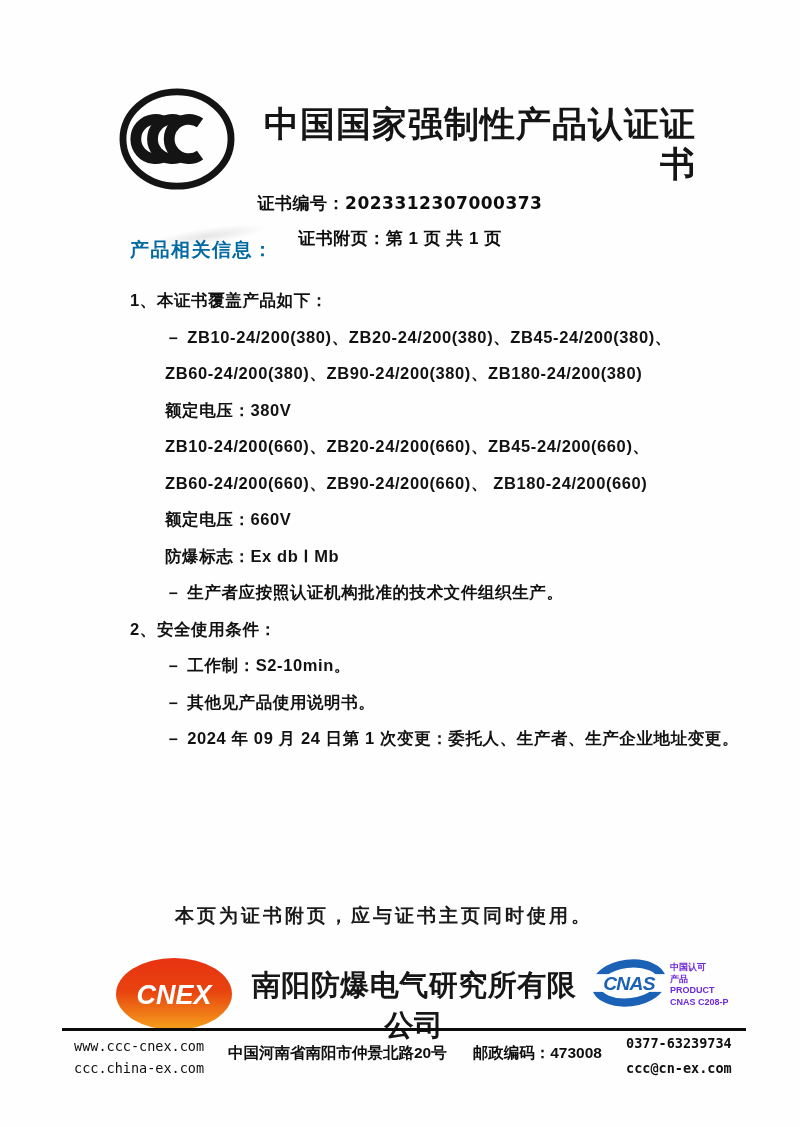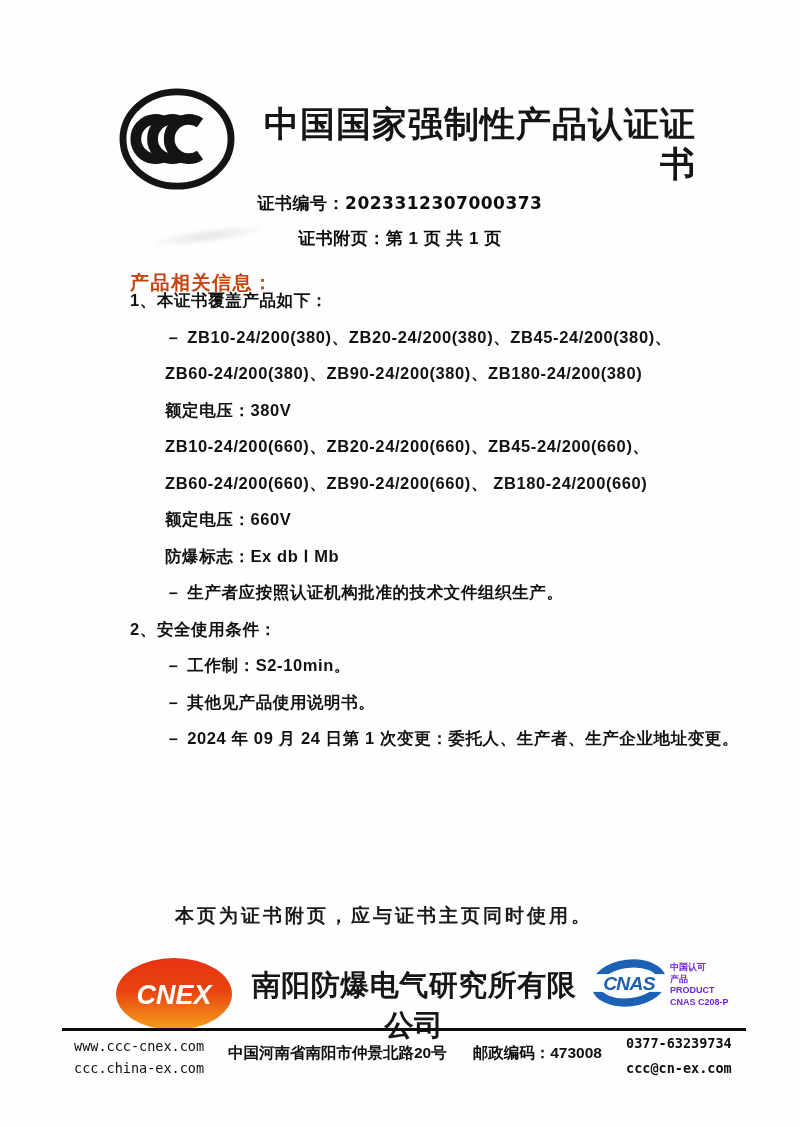--- a/index.html
+++ b/index.html
@@ -33,22 +33,22 @@
 
   
   .smudge {
     position: absolute; left: 148px; top: 228px; width: 120px; height: 16px;
     background: radial-gradient(ellipse at center, rgba(120,120,120,0.18), rgba(255,255,255,0) 70%);
     transform: rotate(-8deg);
   }
 
   
   .section-title {
-    position: absolute; left: 130px; top: 270px;
-    font-size: 19px; font-weight: 800; letter-spacing: 1.5px; color: #c2410c;
+    position: absolute; left: 130px; top: 237px;
+    font-size: 19px; font-weight: 800; letter-spacing: 1.5px; color: #0369a1;
   }
   .body-block { position: absolute; left: 130px; top: 283px; width: 580px; }
   .line {
     height: 36.5px; display: flex; align-items: center;
     font-size: 16.5px; font-weight: 700; letter-spacing: 0.6px;
     white-space: pre; color: #121212;
   }
   .indent1 { padding-left: 35px; }
 
   

